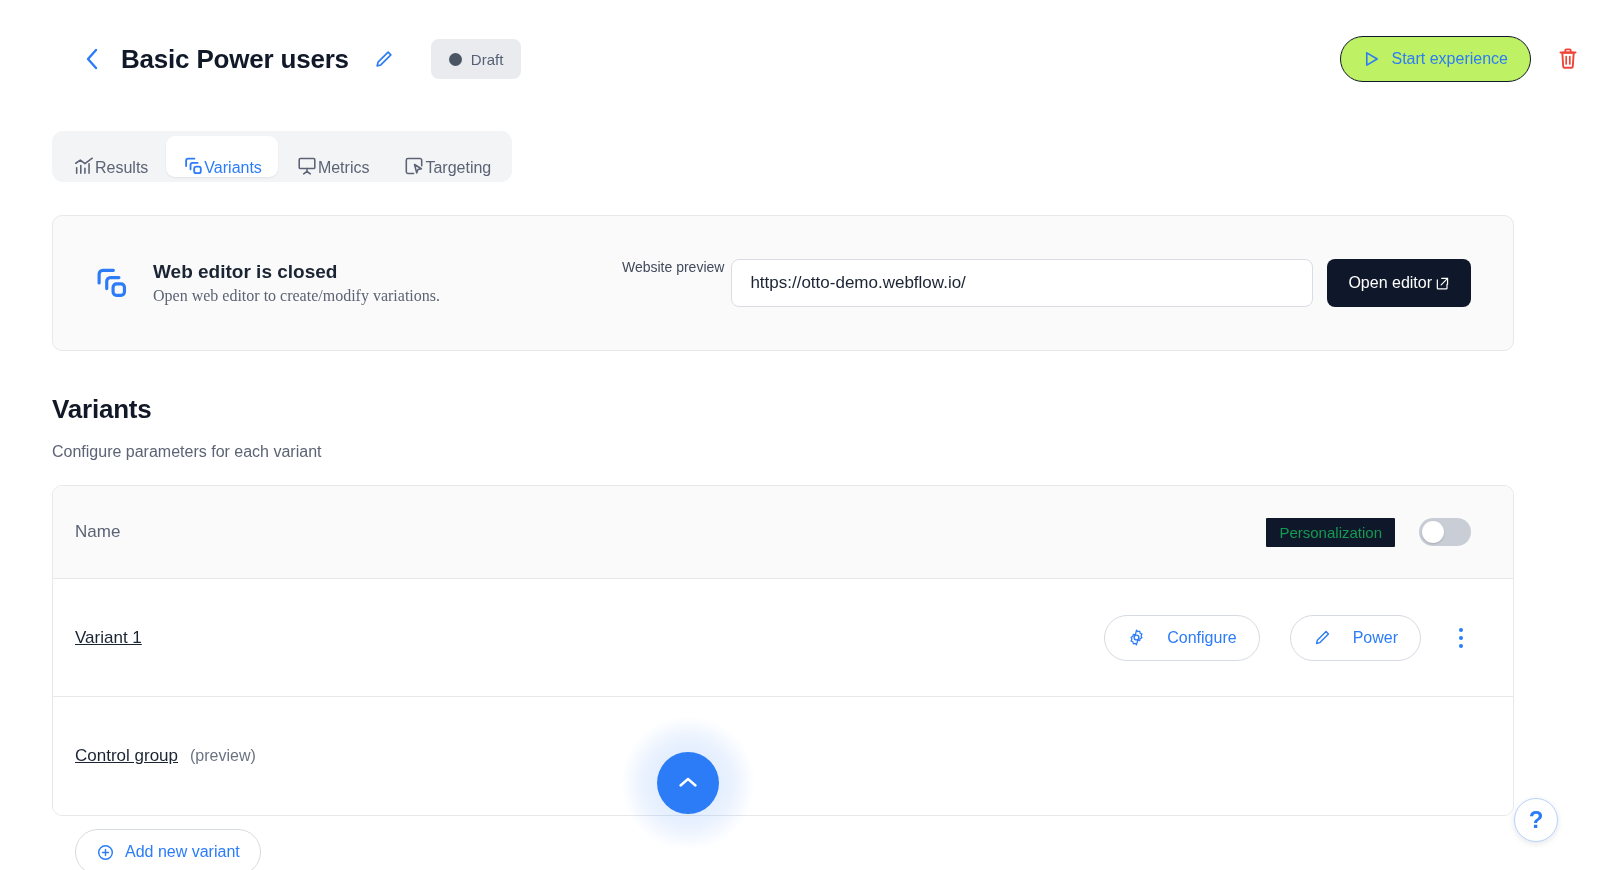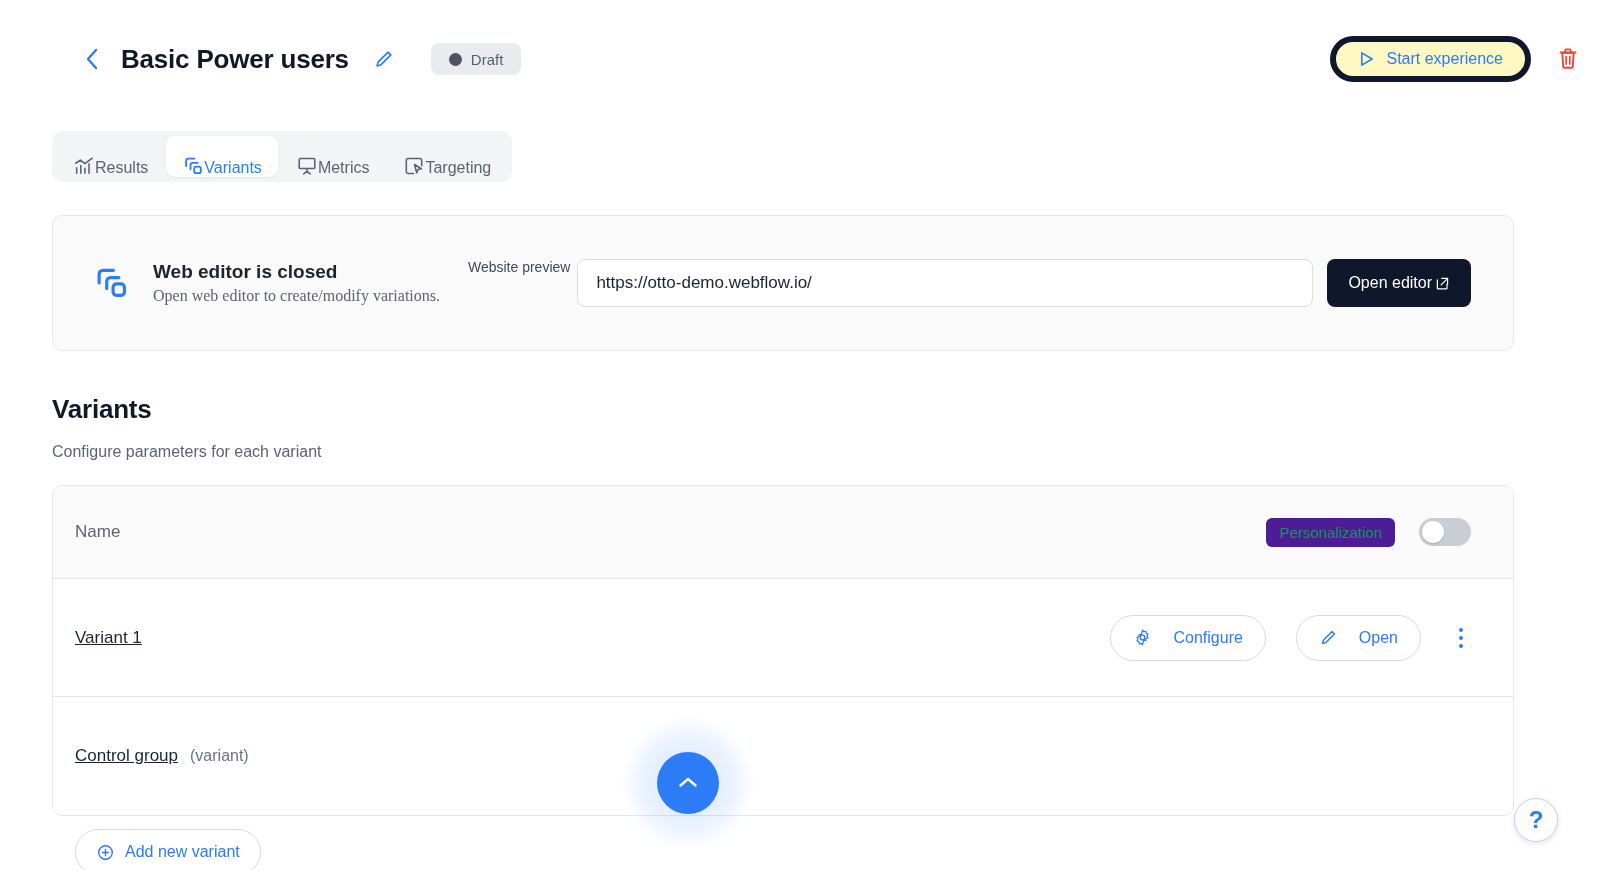--- a/index.html
+++ b/index.html
@@ -42,21 +42,21 @@
     white-space: nowrap;
   }
   .title-edit {
     margin-left: 22px;
     width: 26px; height: 26px;
     display: flex; align-items: center; justify-content: center;
     cursor: pointer;
   }
   .status-badge {
     margin-left: 34px;
-    height: 32px;
+    height: 40px;
     display: inline-flex;
     align-items: center;
     gap: 9px;
     padding: 0 18px;
     border-radius: 8px;
     background: #e9ebef;
     font-size: 15px;
     color: #566074;
   }
   .status-dot {
@@ -64,23 +64,23 @@
     background: #4b5563;
     display: inline-block;
   }
   .header-spacer { flex: 1; }
   .start-btn {
     height: 46px;
     display: inline-flex;
     align-items: center;
     gap: 11px;
     padding: 0 22px;
-    border: 6px solid #0f172a;
+    border: 1px solid #0f172a;
     border-radius: 23px;
-    background: #fef9c3;
+    background: #bef264;
     color: #2b7cf6;
     font-size: 16px;
     cursor: pointer;
   }
   .delete-btn {
     margin-left: 22px;
     width: 30px; height: 34px;
     display: flex; align-items: center; justify-content: center;
     cursor: pointer;
   }
@@ -147,21 +147,21 @@
     display: flex;
     align-items: flex-end;
     gap: 14px;
   }
   .preview-field { display: flex; flex-direction: row; gap: 7px; }
   .preview-label {
     font-size: 14px;
     color: #414a5c;
   }
   .preview-input {
-    width: 736px; height: 48px;
+    width: 582px; height: 48px;
     border: 1px solid #d9dde3;
     border-radius: 8px;
     background: #ffffff;
     font-family: "Liberation Sans", sans-serif;
     font-size: 17px;
     color: #1b2433;
     padding: 0 18px;
     outline: none;
   }
   .open-editor-btn {
@@ -217,25 +217,25 @@
     font-size: 17px;
     color: #5b6374;
   }
   .head-right {
     margin-left: auto;
     display: flex;
     align-items: center;
     gap: 24px;
   }
   .pers-badge {
-    background: #4c1d95;
+    background: #0f172a;
     color: #159a52;
     font-size: 15px;
     padding: 6px 13px;
-    border-radius: 6px;
+    border-radius: 1px;
   }
   .toggle {
     width: 52px; height: 28px;
     border-radius: 14px;
     background: #c9ced6;
     position: relative;
     cursor: pointer;
   }
   .toggle .knob {
     position: absolute;
@@ -486,33 +486,33 @@
           <svg width="19" height="19" viewBox="0 0 24 24" fill="none">
             <circle cx="12" cy="12" r="3" stroke="#2b7cf6" stroke-width="1.8"></circle>
             <path d="M12 2.6 l1.5 2.1 2.5-0.6 0.6 2.5 2.3 1.1-1.1 2.3 1.1 2.3-2.3 1.1-0.6 2.5-2.5-0.6L12 21.4 10.5 19.3 8 19.9 7.4 17.4 5.1 16.3 6.2 14 5.1 11.7 7.4 10.6 8 8.1 10.5 8.7Z" stroke="#2b7cf6" stroke-width="1.6" stroke-linejoin="round"></path>
           </svg>
           <span>Configure</span>
         </button>
         <button class="pill-btn">
           <svg width="19" height="19" viewBox="0 0 24 24" fill="none">
             <path d="M16.5 4.5 L19.5 7.5 L8.5 18.5 L4.5 19.5 L5.5 15.5 Z" stroke="#2b7cf6" stroke-width="1.8" stroke-linejoin="round" stroke-linecap="round"></path>
           </svg>
-          <span>Open</span>
+          <span>Power</span>
         </button>
         <div class="kebab">
           <i></i>
           <i></i>
           <i></i>
         </div>
       </div>
     </div>
 
     <div class="row">
       <span class="row-name">Control group</span>
-      <span class="row-original">(variant)</span>
+      <span class="row-original">(preview)</span>
     </div>
   </div>
 
   <button class="add-variant-btn">
     <svg width="19" height="19" viewBox="0 0 24 24" fill="none">
       <circle cx="12" cy="12" r="8.6" stroke="#2b7cf6" stroke-width="1.8"></circle>
       <path d="M12 8.2 V15.8 M8.2 12 H15.8" stroke="#2b7cf6" stroke-width="1.8" stroke-linecap="round"></path>
     </svg>
     <span>Add new variant</span>
   </button>

